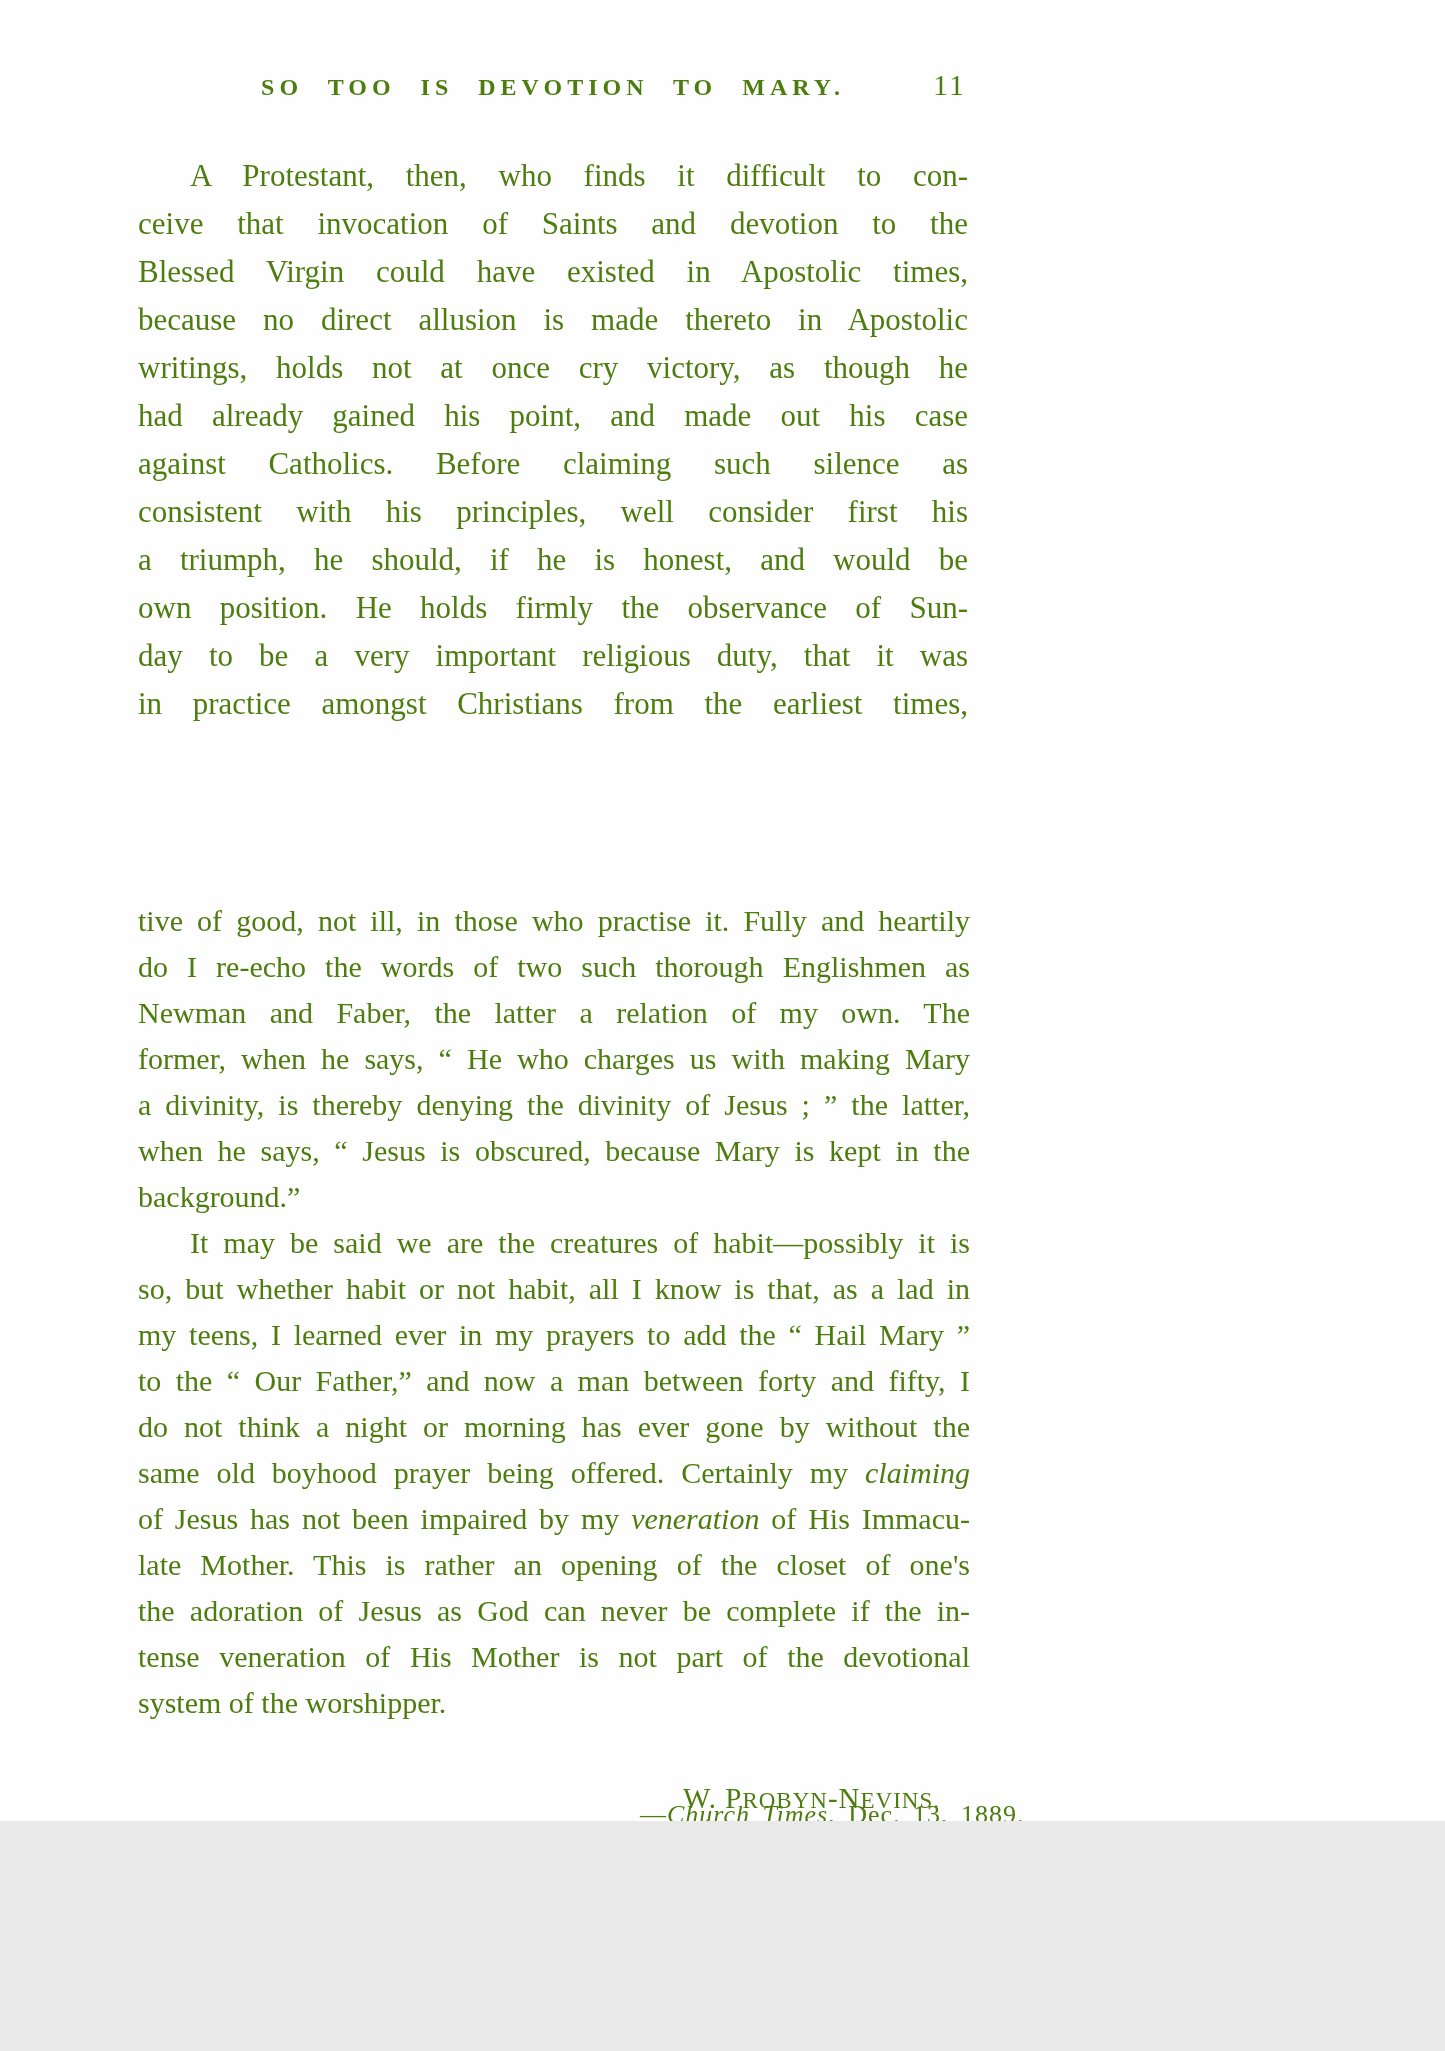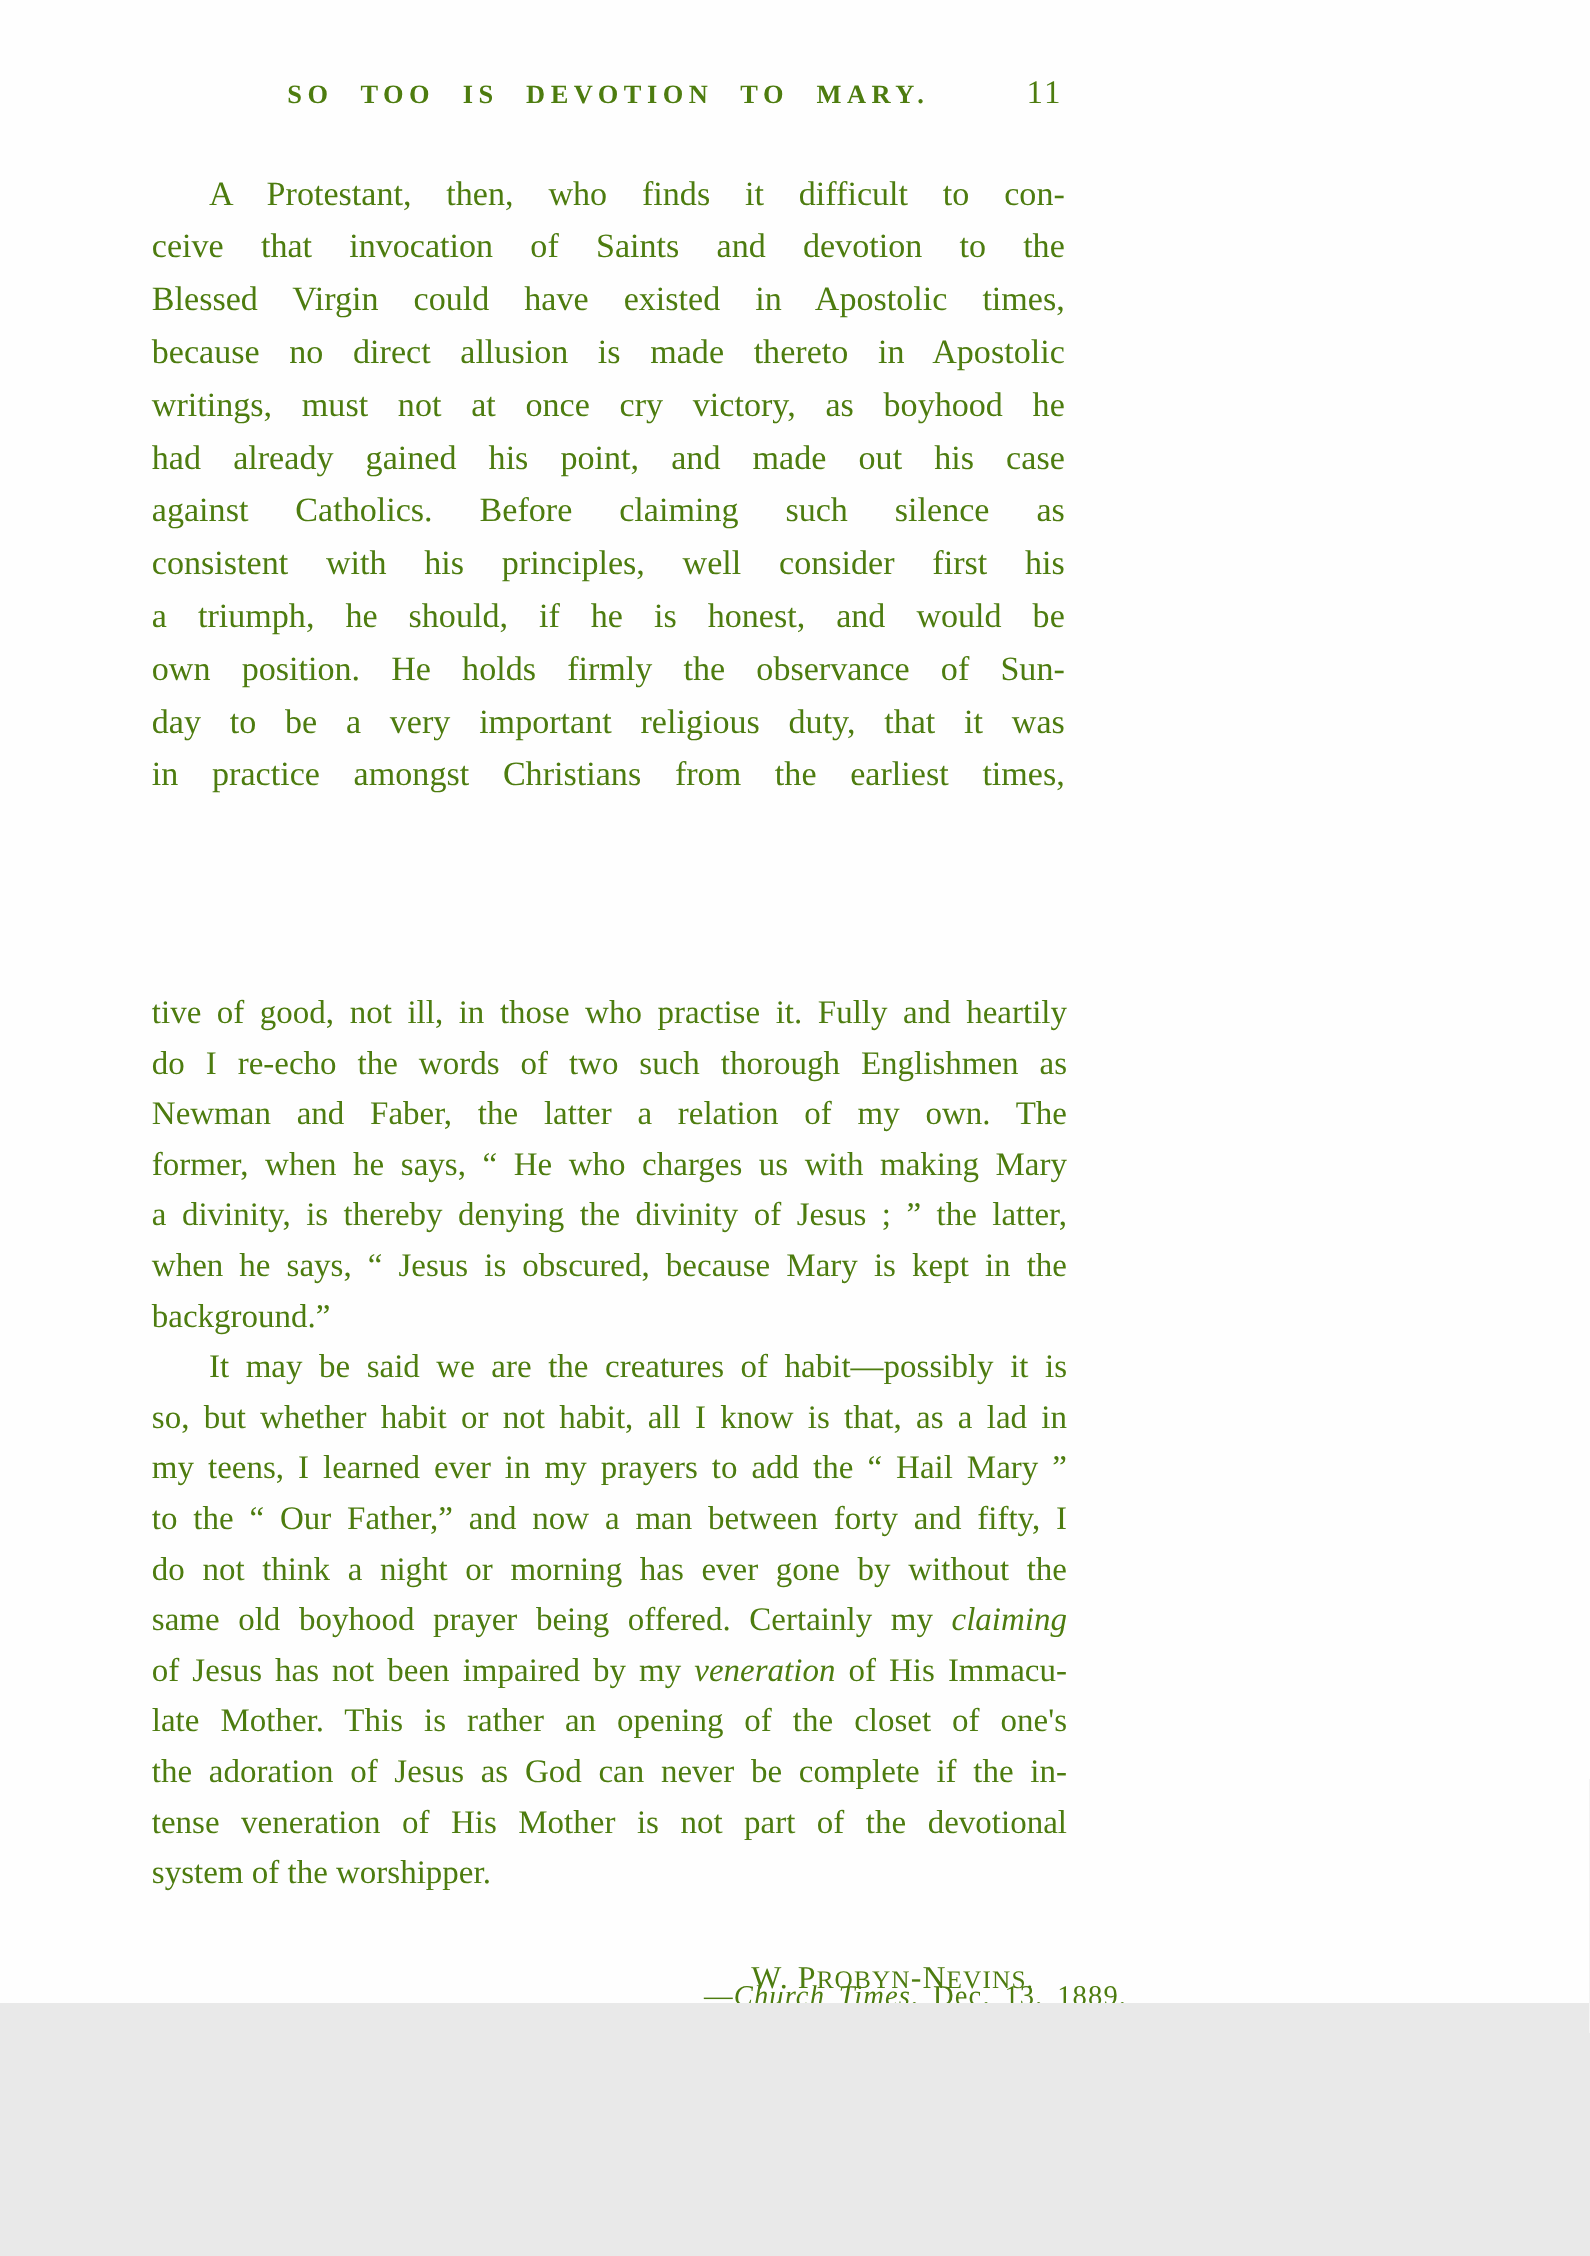--- a/index.html
+++ b/index.html
@@ -93,21 +93,21 @@
   <div class="runhead">
     <span class="runtitle">SO TOO IS DEVOTION TO MARY.</span>
     <span class="pagenum">11</span>
   </div>
 
   <div class="bodytext">
     <div class="ln ind">A Protestant, then, who finds it difficult to con-</div>
     <div class="ln">ceive that invocation of Saints and devotion to the</div>
     <div class="ln">Blessed Virgin could have existed in Apostolic times,</div>
     <div class="ln">because no direct allusion is made thereto in Apostolic</div>
-    <div class="ln">writings, must not at once cry victory, as boyhood he</div>
+    <div class="ln">writings, holds not at once cry victory, as though he</div>
     <div class="ln">had already gained his point, and made out his case</div>
     <div class="ln">against Catholics.  Before claiming such silence as</div>
     <div class="ln">consistent with his principles, well consider first his</div>
     <div class="ln">a triumph, he should, if he is honest, and would be</div>
     <div class="ln">own position.  He holds firmly the observance of Sun-</div>
     <div class="ln">day to be a very important religious duty, that it was</div>
     <div class="ln">in practice amongst Christians from the earliest times,</div>
   </div>
 
   <div class="footnote">

